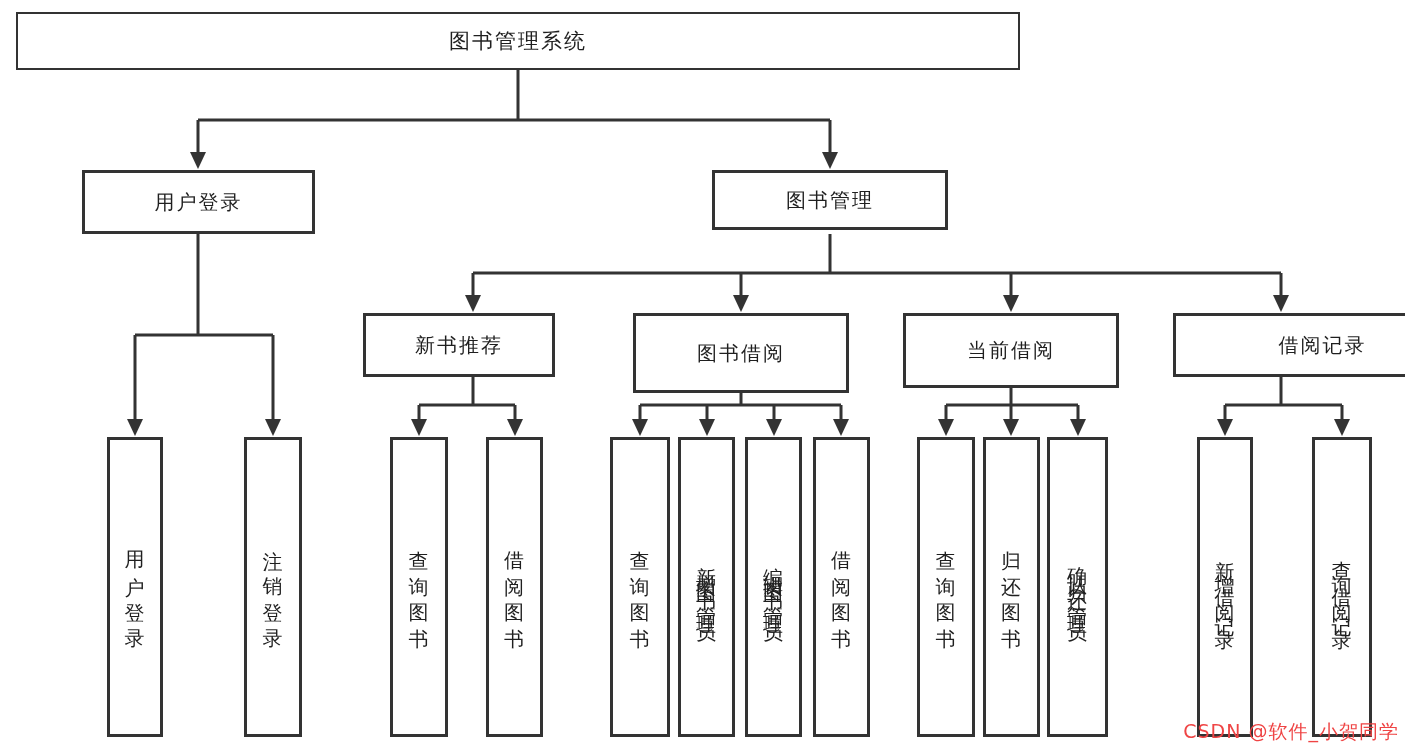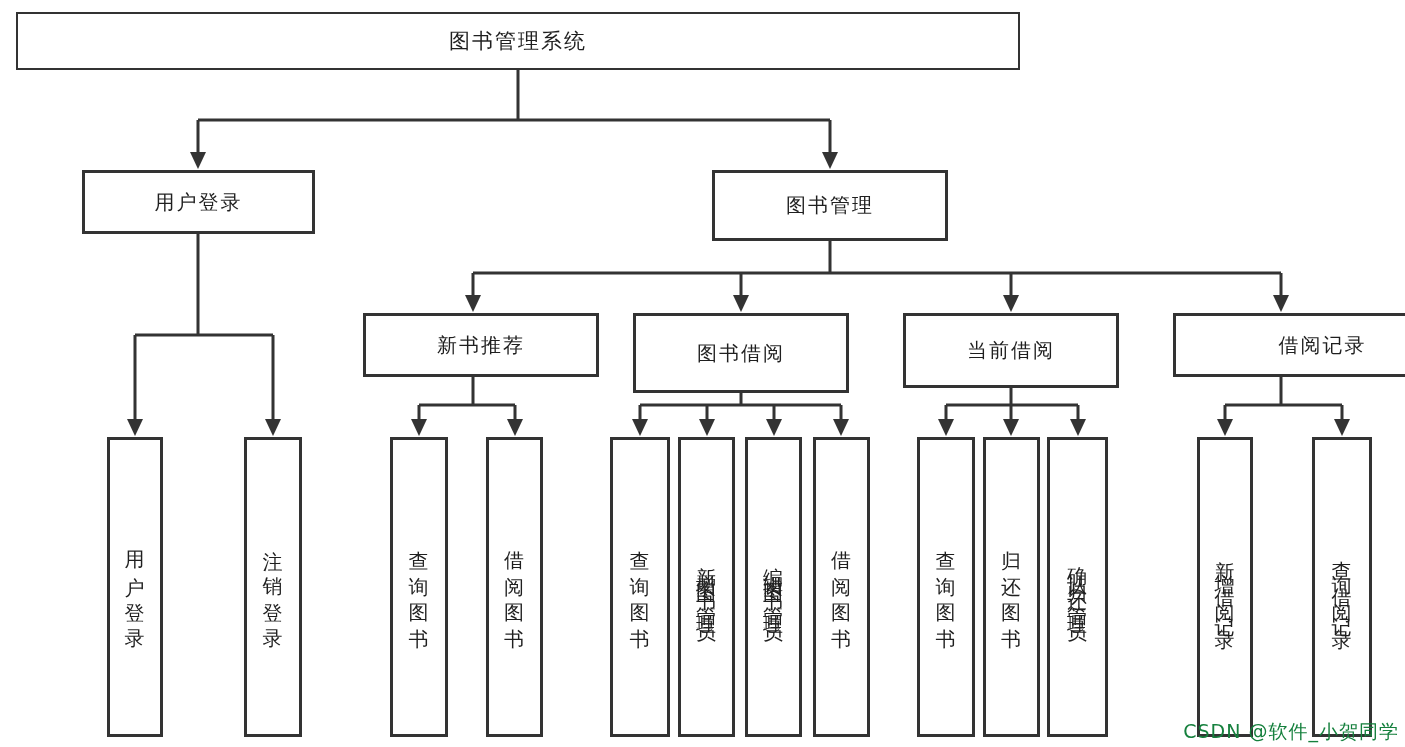--- a/index.html
+++ b/index.html
@@ -48,21 +48,21 @@
   }
   .sp4 { letter-spacing: 26px; }
   .sp6 { letter-spacing: 14px; }
   .sp9 { letter-spacing: 8px; }
   .watermark {
     position: absolute;
     right: 6px;
     bottom: 2px;
     font-size: 19px;
     letter-spacing: 1px;
-    color: #15803d;
+    color: #ef4444;
     white-space: nowrap;
   }
 </style>
 </head>
 <body>
 
 <div class="canvas">
 
   <svg class="connectors" viewBox="0 0 1405 747" xmlns="http://www.w3.org/2000/svg">
 
@@ -100,25 +100,25 @@
     <polygon points="1334,419 1350,419 1342,436"></polygon>
   </svg>
 
   <div class="box root" style="left:16px; top:12px; width:1004px; height:58px;">
     <span class="hlabel">图书管理系统</span>
   </div>
 
   <div class="box" style="left:82px; top:170px; width:233px; height:64px;">
     <span class="hlabel">用户登录</span>
   </div>
-  <div class="box" style="left:712px; top:170px; width:236px; height:71px;">
+  <div class="box" style="left:712px; top:170px; width:236px; height:60px;">
     <span class="hlabel">图书管理</span>
   </div>
 
-  <div class="box" style="left:363px; top:313px; width:236px; height:64px;">
+  <div class="box" style="left:363px; top:313px; width:192px; height:64px;">
     <span class="hlabel">新书推荐</span>
   </div>
   <div class="box" style="left:633px; top:313px; width:216px; height:80px;">
     <span class="hlabel">图书借阅</span>
   </div>
   <div class="box" style="left:903px; top:313px; width:216px; height:75px;">
     <span class="hlabel">当前借阅</span>
   </div>
   <div class="box" style="left:1173px; top:313px; width:256px; height:64px;padding-left:43px;">
     <span class="hlabel">借阅记录</span>

